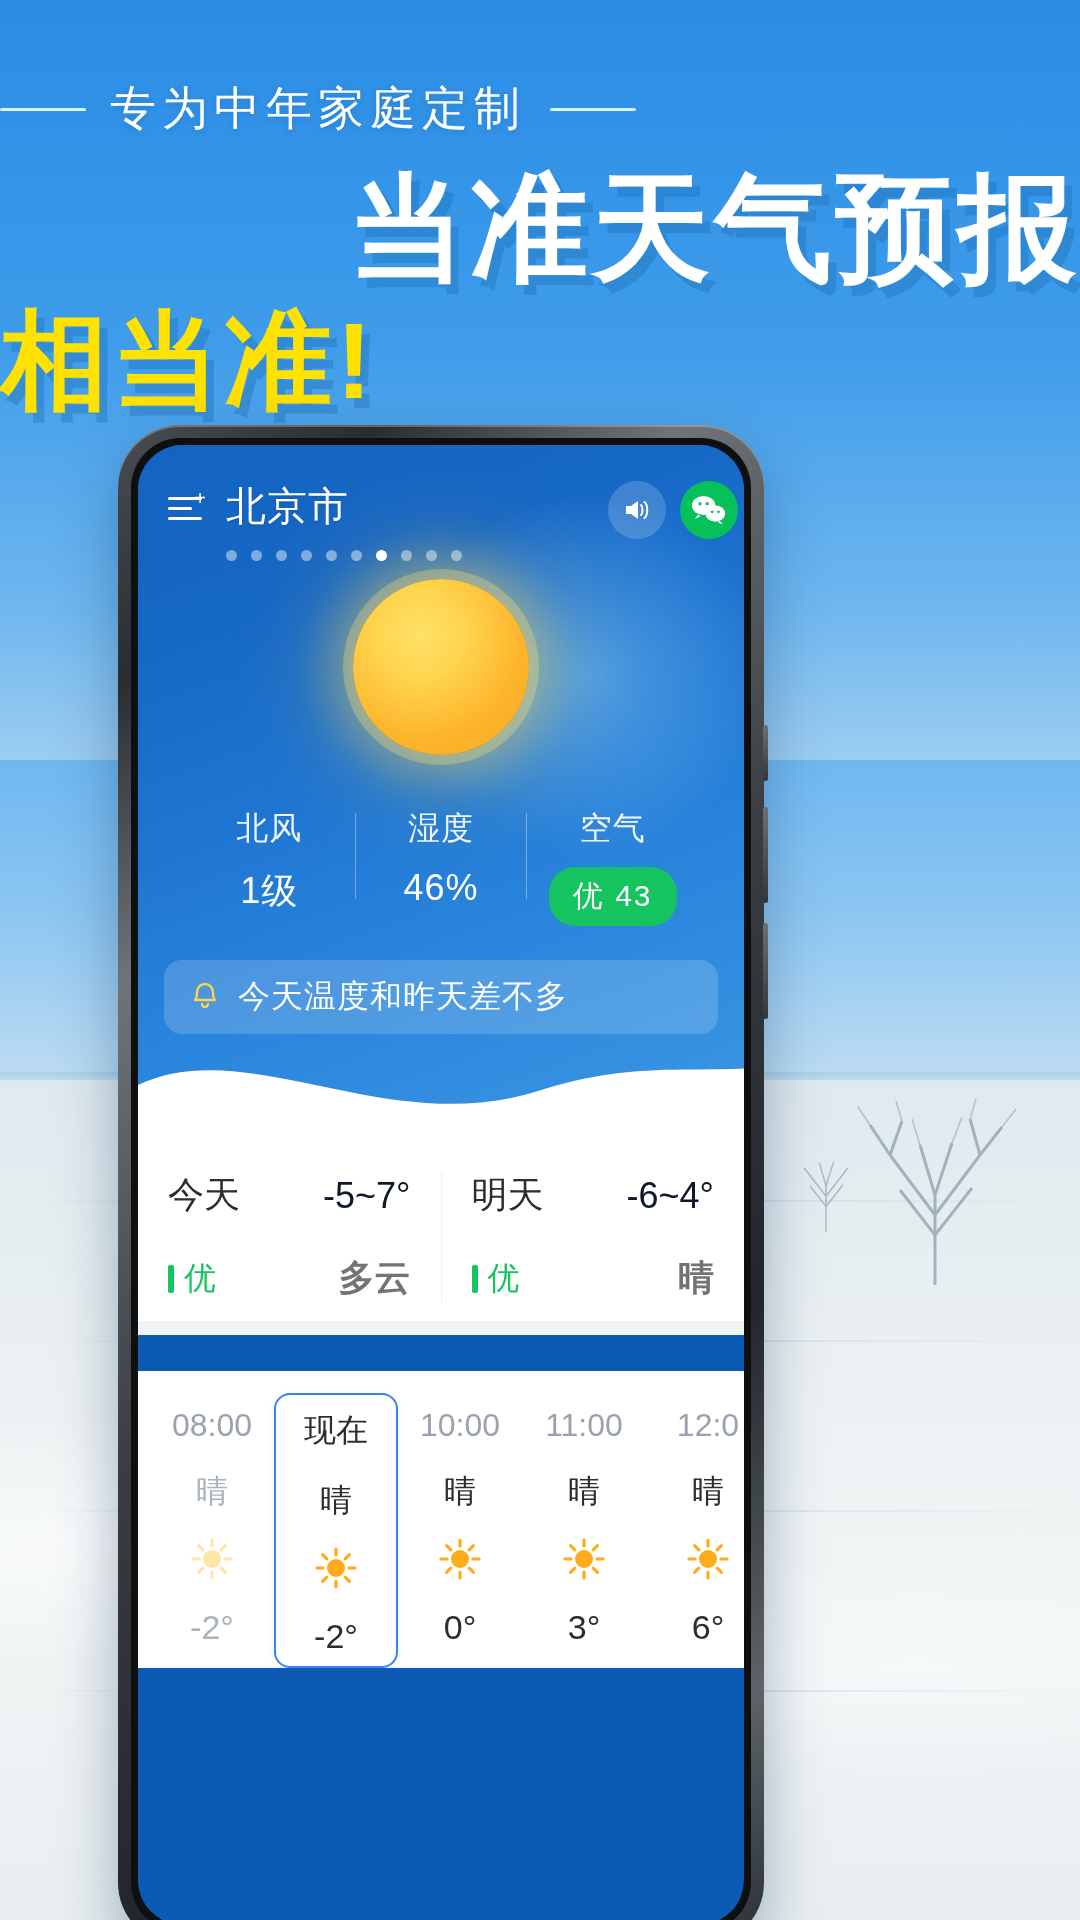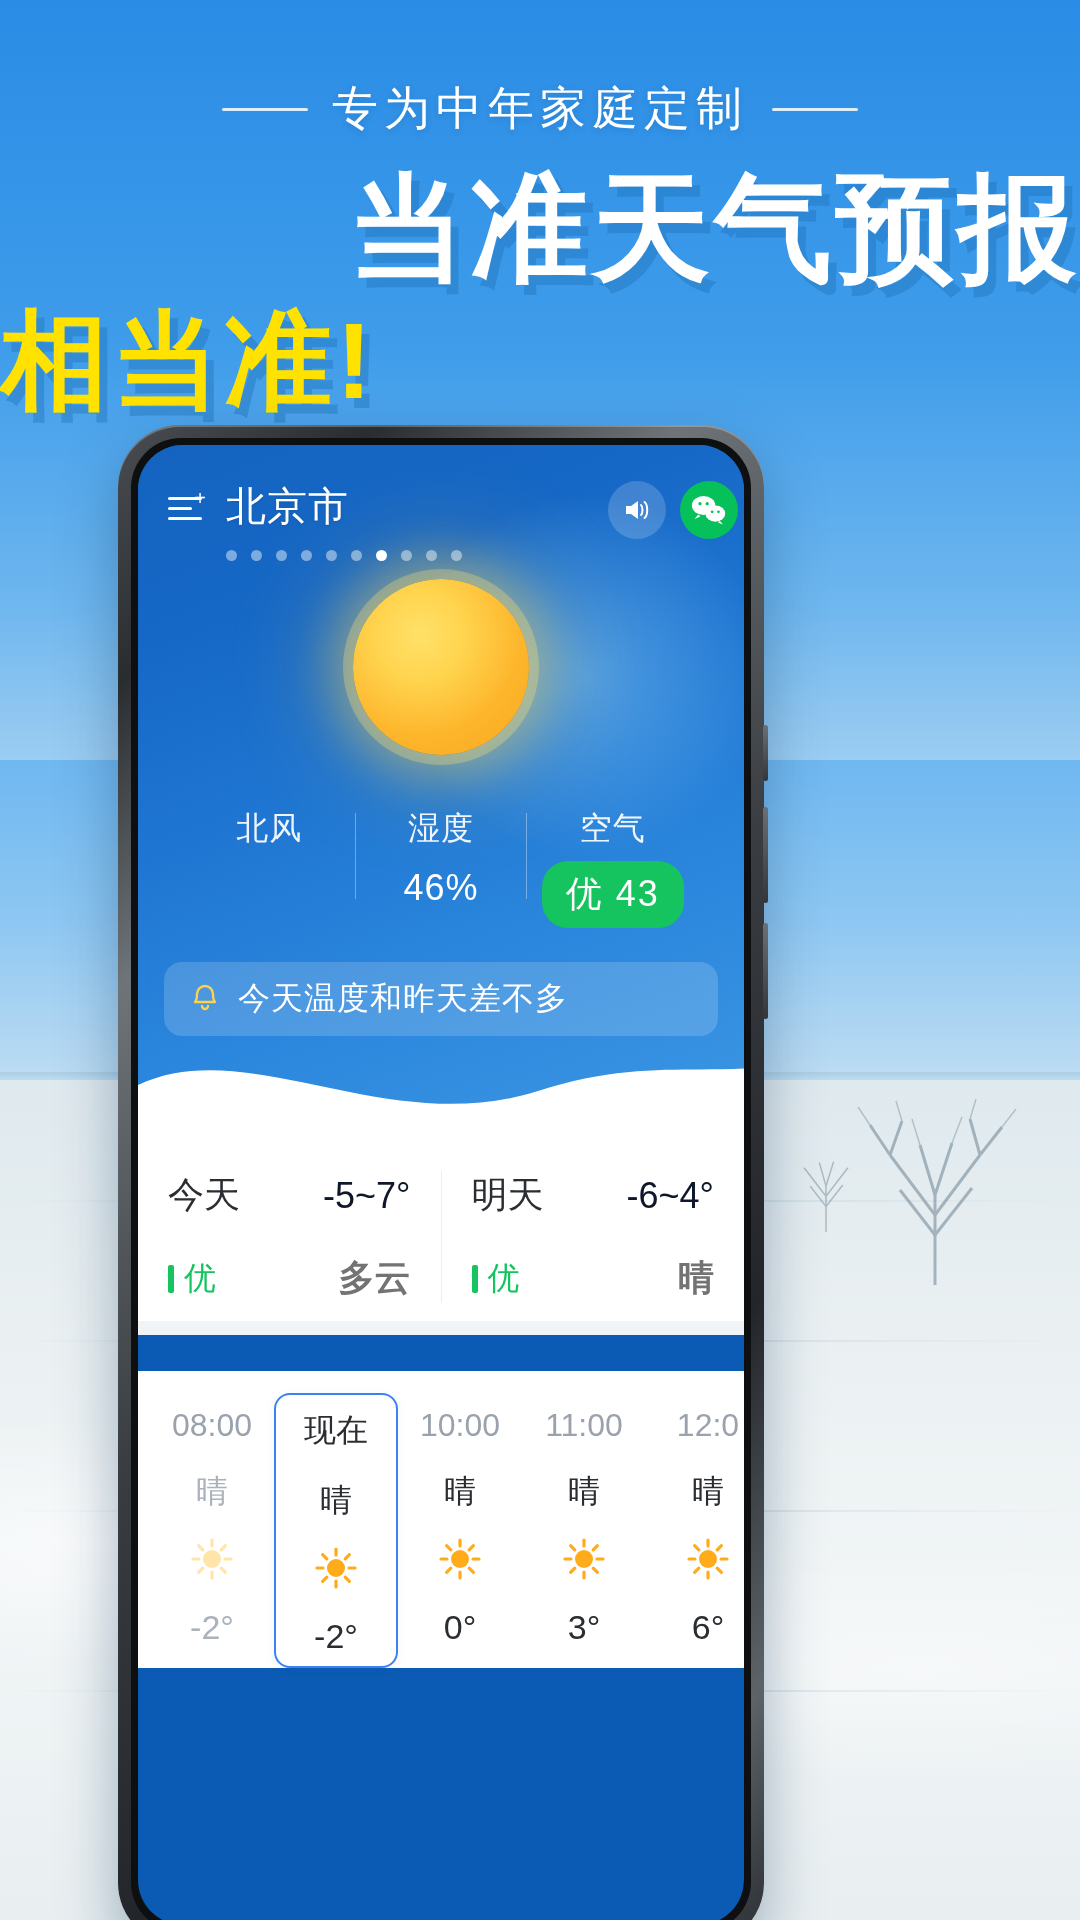--- a/index.html
+++ b/index.html
@@ -42,21 +42,21 @@
   .tree-1 { right:40px; top:1085px; }
   .tree-2 { right:200px; top:1130px; transform:scale(.6); transform-origin:top right;}
   .field-line {
     position:absolute; height:2px; left:0; right:0;
     background:linear-gradient(90deg,rgba(190,212,225,0),rgba(185,208,222,.7),rgba(190,212,225,0));
   }
 
   
   .promo { position:absolute; left:0; right:0; top:0; }
   .tagline {
-    display:flex; align-items:center; justify-content:center; gap:24px;
+    display:flex; align-items:center; justify-content:flex-start; gap:24px;
     margin-top:78px;
   }
   .tagline .rule {
     width:86px; height:3px; background:rgba(255,255,255,.85); border-radius:2px;
   }
   .tagline .tl-text {
     color:#ffffff; font-size:46px; letter-spacing:6px; font-weight:400;
     text-shadow:0 2px 6px rgba(0,60,120,.18);
   }
   .headline {
@@ -178,22 +178,22 @@
 
   .metrics {
     position:relative; z-index:4;
     display:flex; align-items:flex-start; justify-content:center;
     margin-top:52px; padding:0 46px;
   }
   .metric { flex:1; text-align:center; color:#fff; }
   .metric .label { font-size:32px; opacity:.92; letter-spacing:1px; }
   .metric .value { font-size:36px; margin-top:16px; letter-spacing:1px; }
   .metric .aqi {
-    display:inline-block; margin-top:10px;
-    background:#16c45f; color:#fff; font-size:36px;
+    display:inline-block; margin-top:16px;
+    background:#16c45f; color:#fff; font-size:30px;
     padding:9px 24px; border-radius:26px; letter-spacing:2px;
   }
   .m-sep { width:1px; height:86px; background:rgba(255,255,255,.35); margin-top:6px; }
 
   .tip {
     position:relative; z-index:4;
     margin:34px 26px 0 26px;
     background:rgba(255,255,255,.17);
     border-radius:18px;
     height:74px;
@@ -354,20 +354,21 @@
         </div>
 
         <div class="sun-wrap">
           <div class="sun"></div>
         </div>
 
 
         <div class="metrics">
           <div class="metric">
             <div class="label">北风</div>
+            <div class="value">1级</div>
           </div>
           <div class="m-sep"></div>
           <div class="metric">
             <div class="label">湿度</div>
             <div class="value">46%</div>
           </div>
           <div class="m-sep"></div>
           <div class="metric">
             <div class="label">空气</div>
             <div class="aqi">优  43</div>

